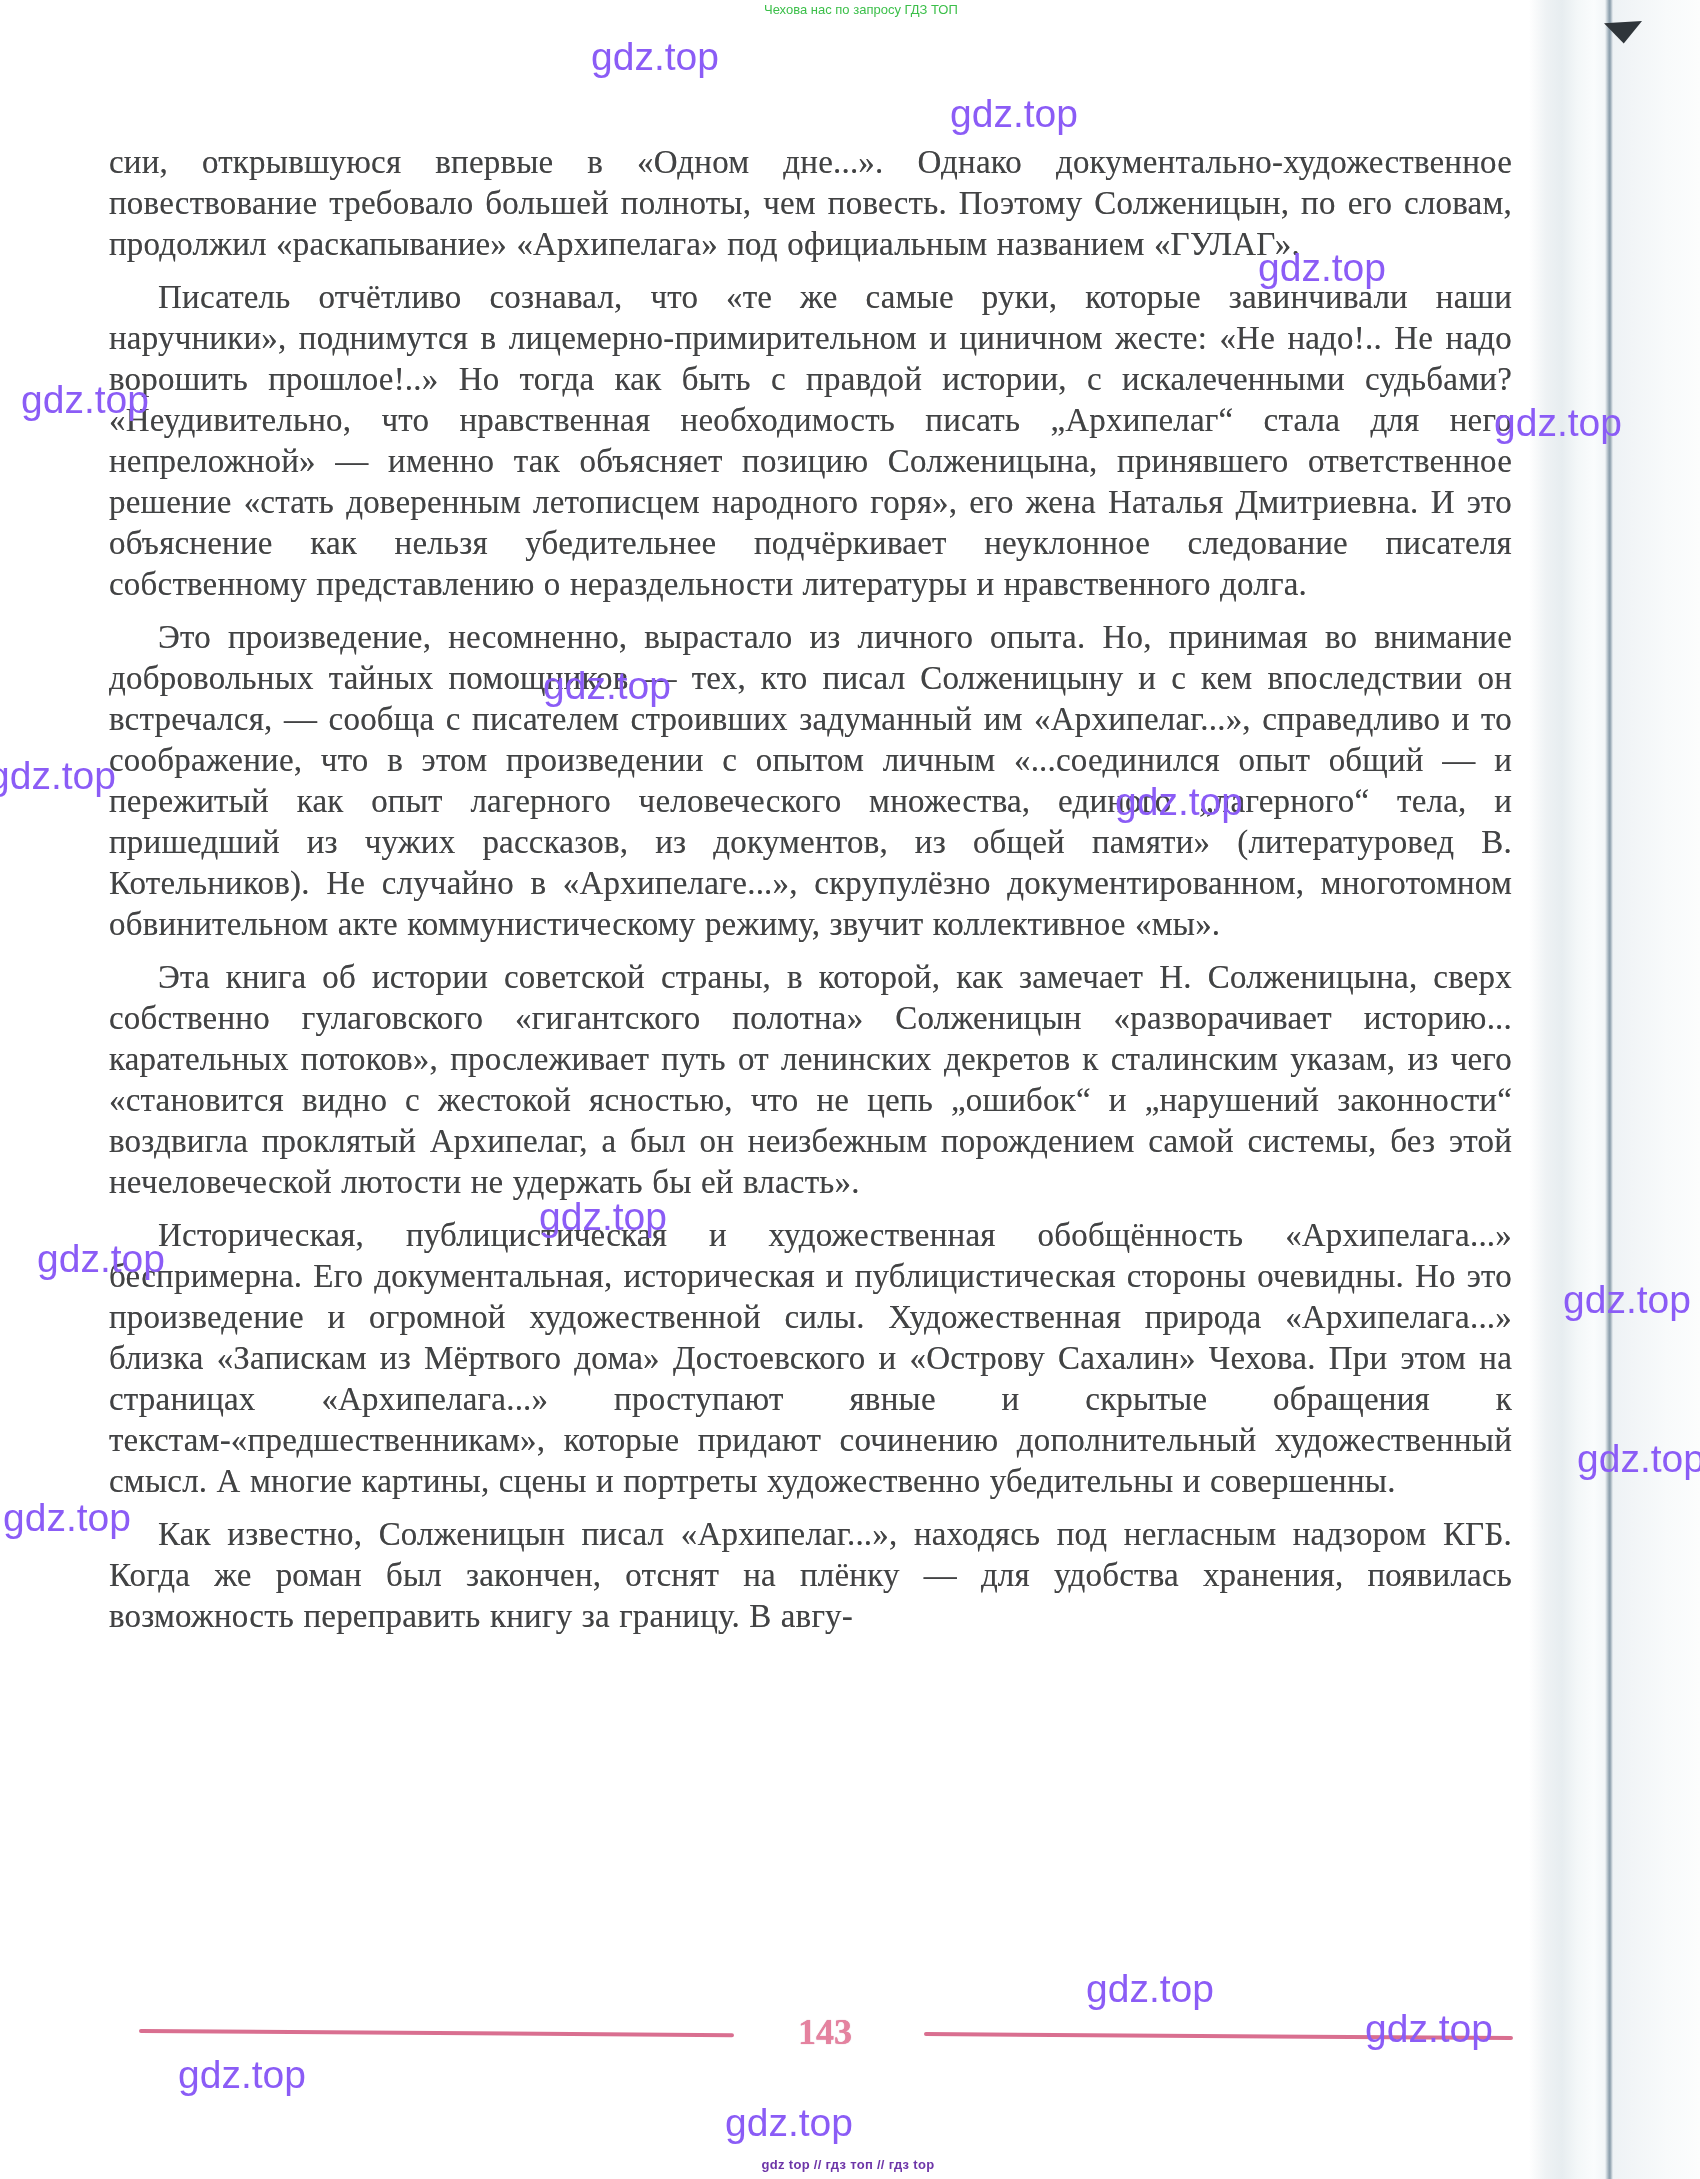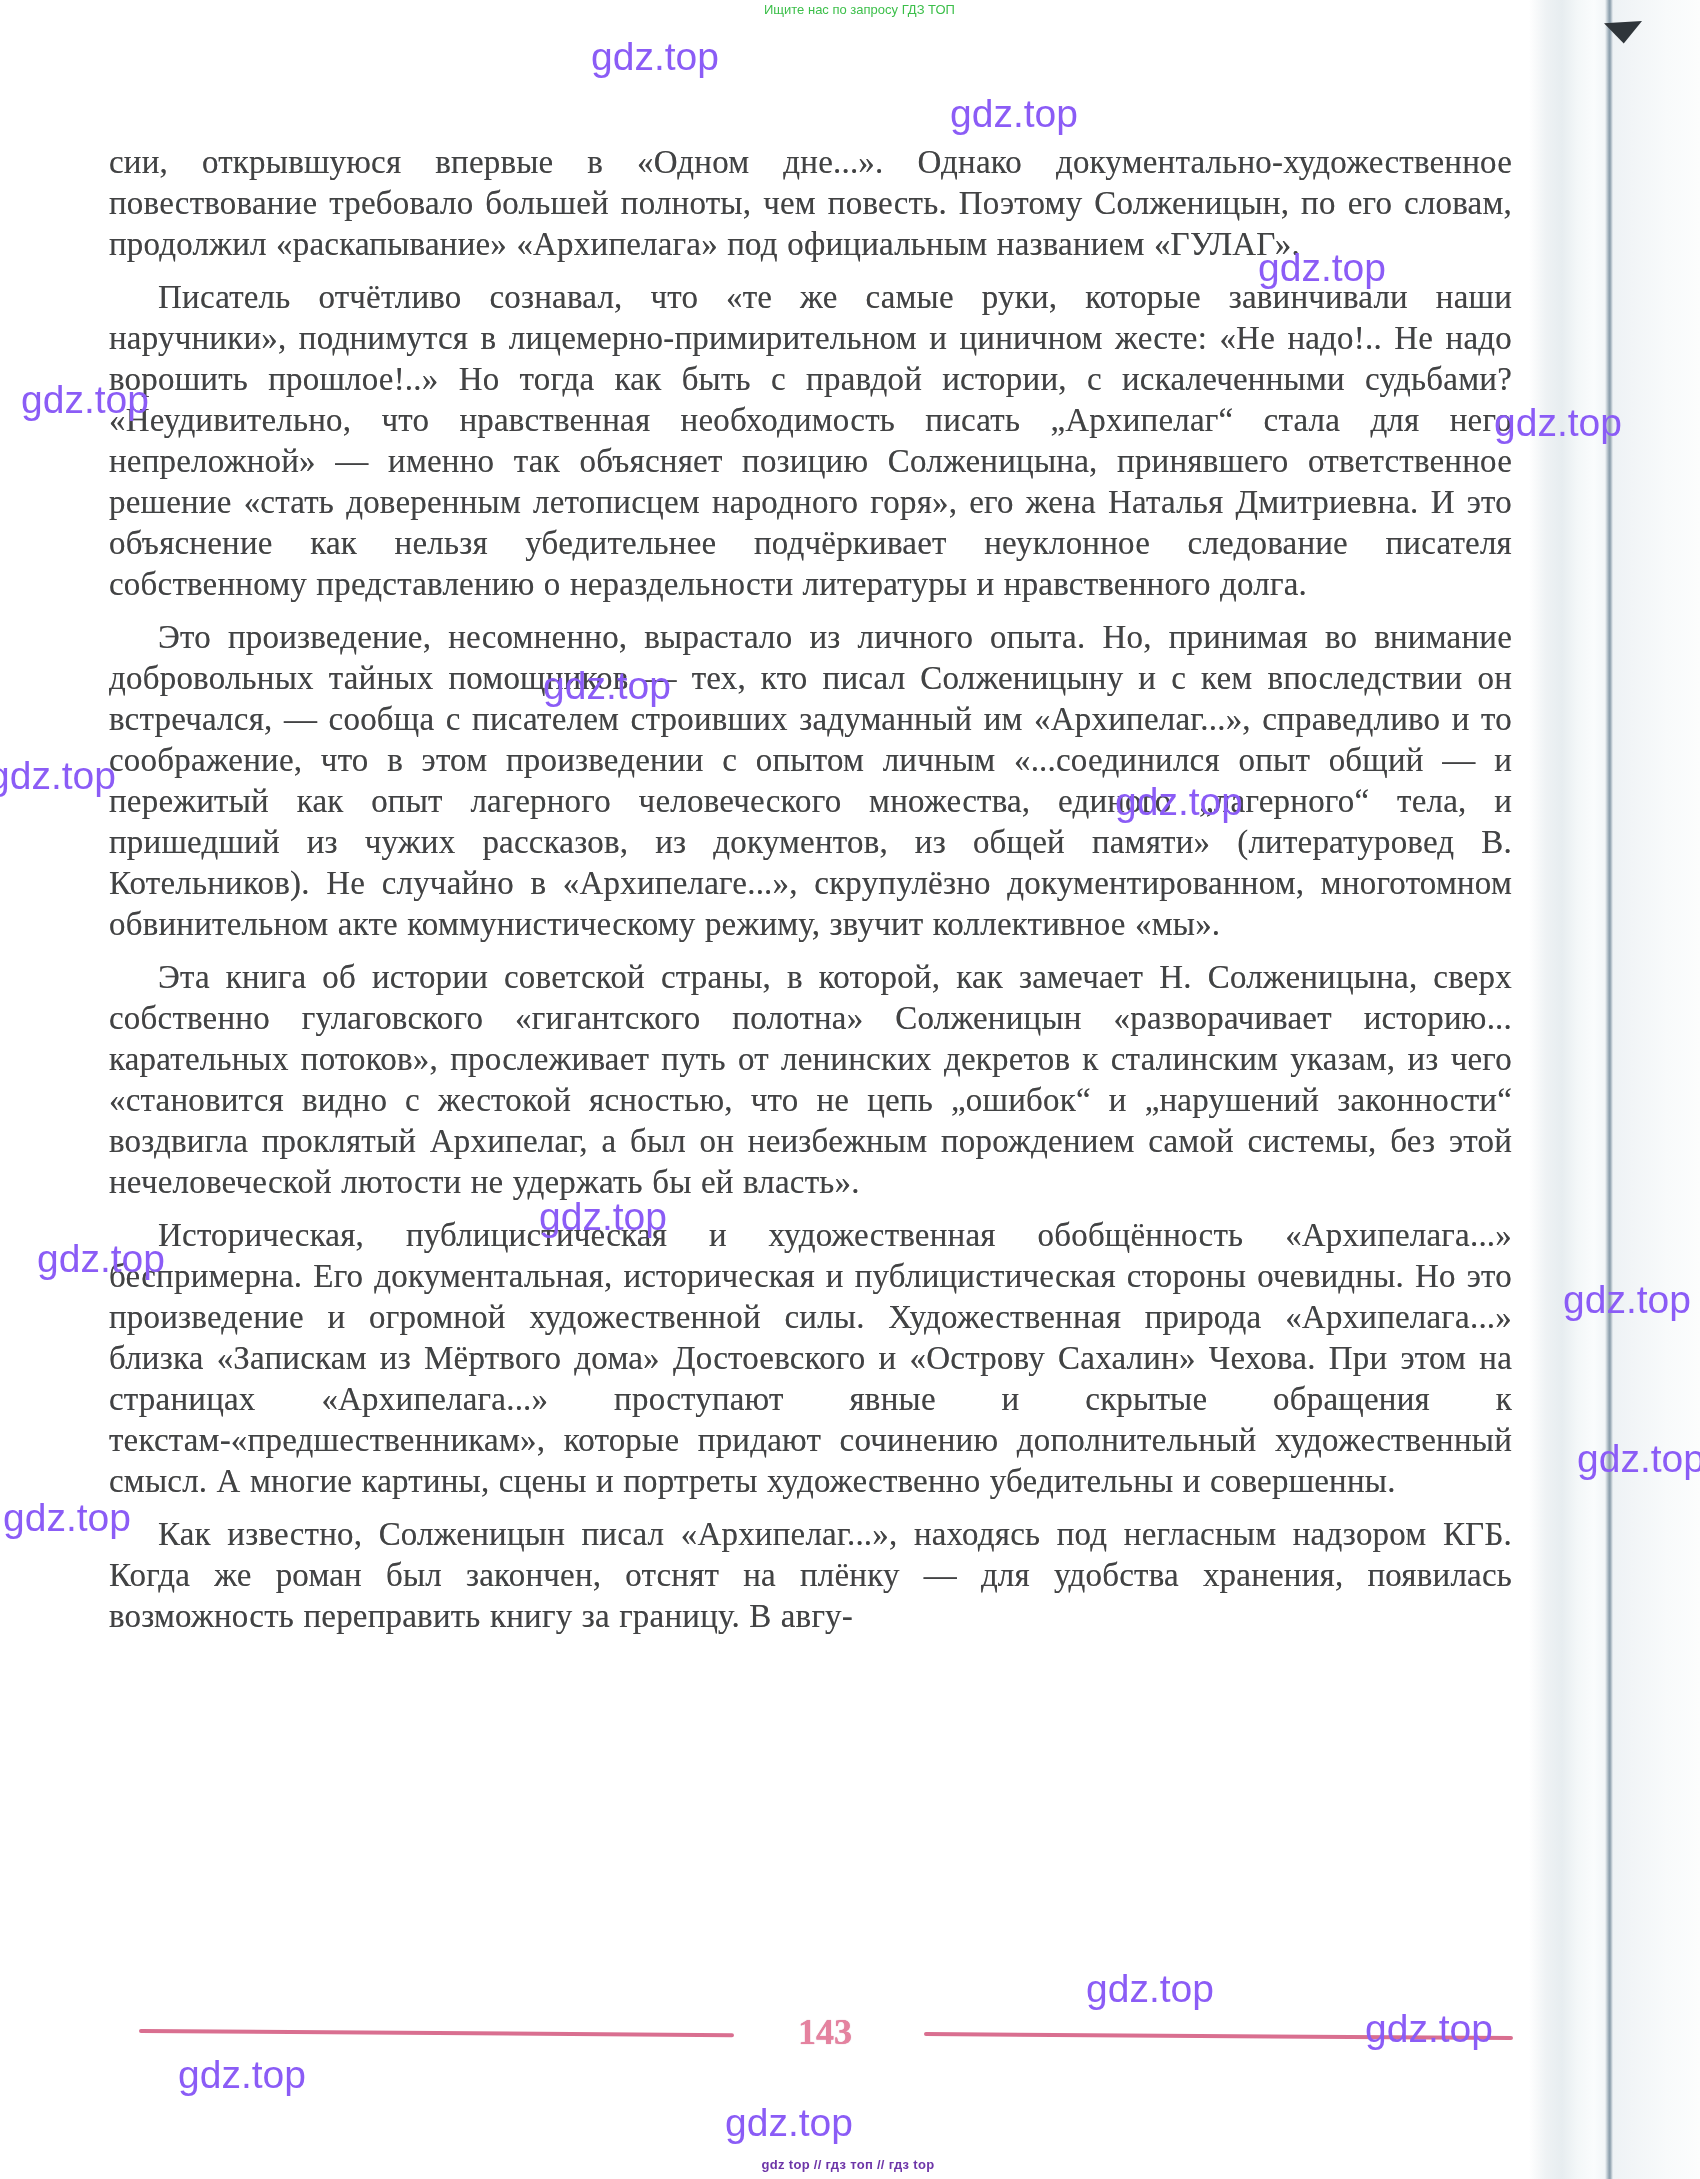--- a/index.html
+++ b/index.html
@@ -125,21 +125,21 @@
     color:#6d35a8;
     white-space:nowrap;
     z-index:6;
   }
 </style>
 </head>
 <body>
 
 <div class="screenshot">
 
-  <div class="promo">Ищите нас по запросу ГДЗ ТОП</div>
+  <div class="promo">Чехова нас по запросу ГДЗ ТОП</div>
 
   <div class="binding"></div>
   <div class="corner-wedge"></div>
 
   <div class="text-block">
       <p class="para">сии, открывшуюся впервые в «Одном дне...». Однако документально-художественное повествование требовало большей полноты, чем повесть. Поэтому Солженицын, по его словам, продолжил «раскапывание» «Архипелага» под официальным названием «ГУЛАГ».</p>
       <p class="para indent">Писатель отчётливо сознавал, что «те же самые руки, которые завинчивали наши наручники», поднимутся в лицемерно-примирительном и циничном жесте: «Не надо!.. Не надо ворошить прошлое!..» Но тогда как быть с правдой истории, с искалеченными судьбами? «Неудивительно, что нравственная необходимость писать „Архипелаг“ стала для него непреложной» — именно так объясняет позицию Солженицына, принявшего ответственное решение «стать доверенным летописцем народного горя», его жена Наталья Дмитриевна. И это объяснение как нельзя убедительнее подчёркивает неуклонное следование писателя собственному представлению о нераздельности литературы и нравственного долга.</p>
       <p class="para indent">Это произведение, несомненно, вырастало из личного опыта. Но, принимая во внимание добровольных тайных помощников — тех, кто писал Солженицыну и с кем впоследствии он встречался, — сообща с писателем строивших задуманный им «Архипелаг...», справедливо и то соображение, что в этом произведении с опытом личным «...соединился опыт общий — и пережитый как опыт лагерного человеческого множества, единого „лагерного“ тела, и пришедший из чужих рассказов, из документов, из общей памяти» (литературовед В. Котельников). Не случайно в «Архипелаге...», скрупулёзно документированном, многотомном обвинительном акте коммунистическому режиму, звучит коллективное «мы».</p>
       <p class="para indent">Эта книга об истории советской страны, в которой, как замечает Н. Солженицына, сверх собственно гулаговского «гигантского полотна» Солженицын «разворачивает историю... карательных потоков», прослеживает путь от ленинских декретов к сталинским указам, из чего «становится видно с жестокой ясностью, что не цепь „ошибок“ и „нарушений законности“ воздвигла проклятый Архипелаг, а был он неизбежным порождением самой системы, без этой нечеловеческой лютости не удержать бы ей власть».</p>
       <p class="para indent">Историческая, публицистическая и художественная обобщённость «Архипелага...» беспримерна. Его документальная, историческая и публицистическая стороны очевидны. Но это произведение и огромной художественной силы. Художественная природа «Архипелага...» близка «Запискам из Мёртвого дома» Достоевского и «Острову Сахалин» Чехова. При этом на страницах «Архипелага...» проступают явные и скрытые обращения к текстам-«предшественникам», которые придают сочинению дополнительный художественный смысл. А многие картины, сцены и портреты художественно убедительны и совершенны.</p>

